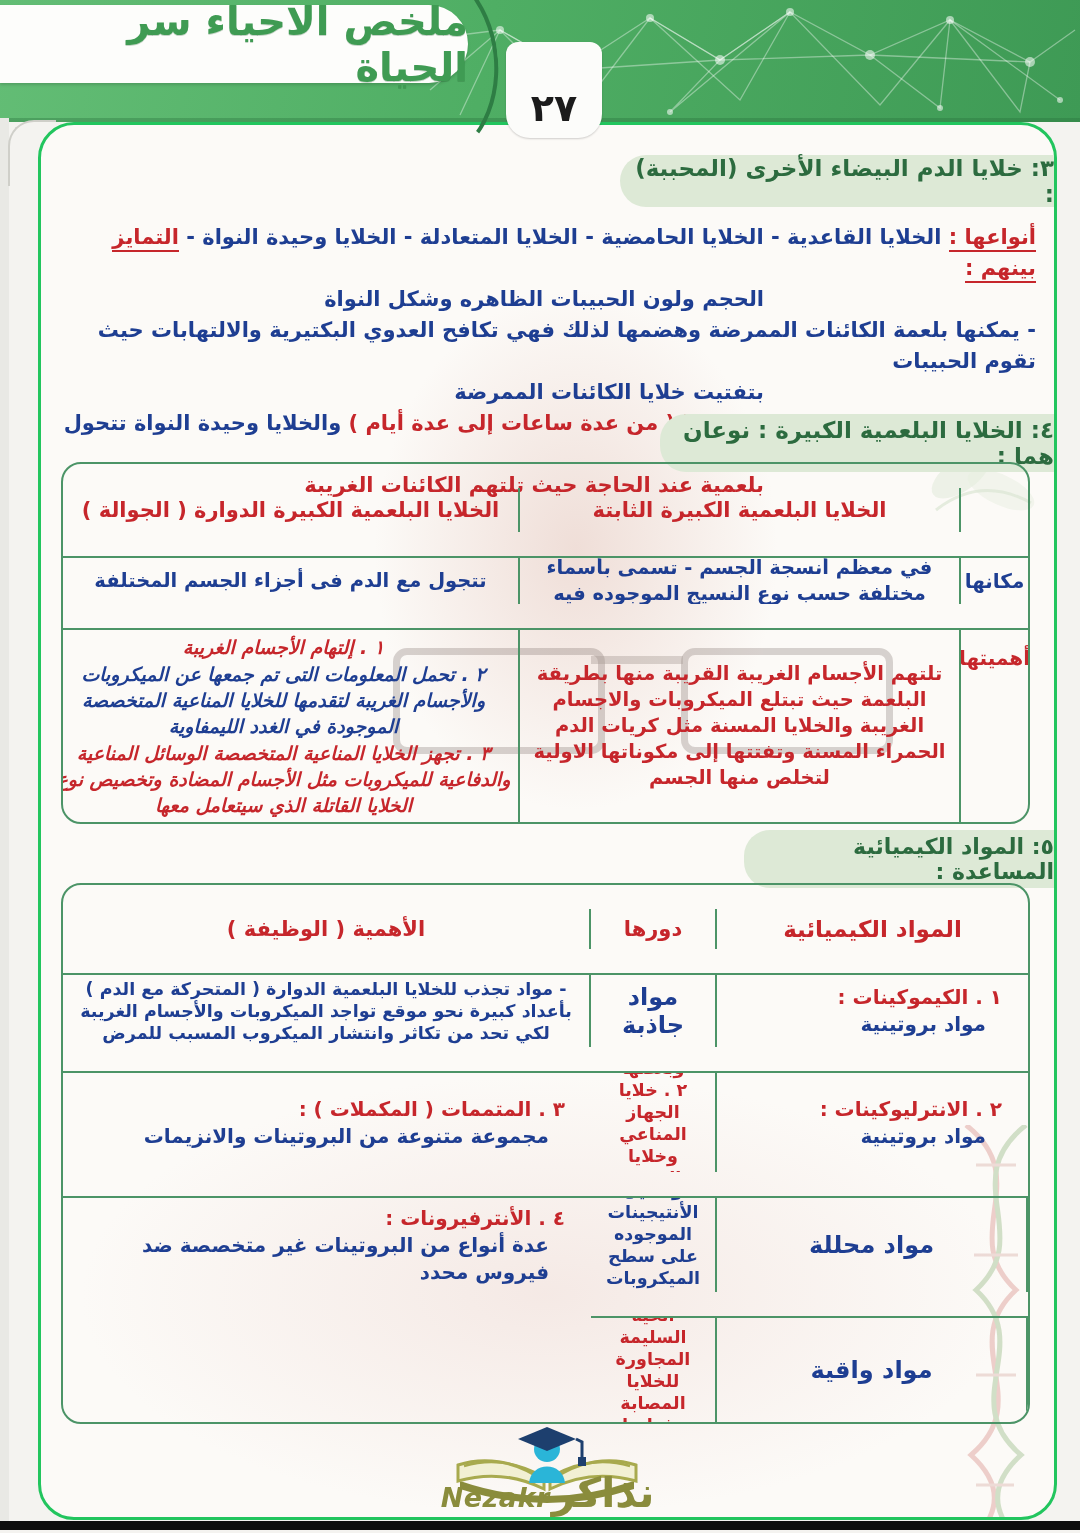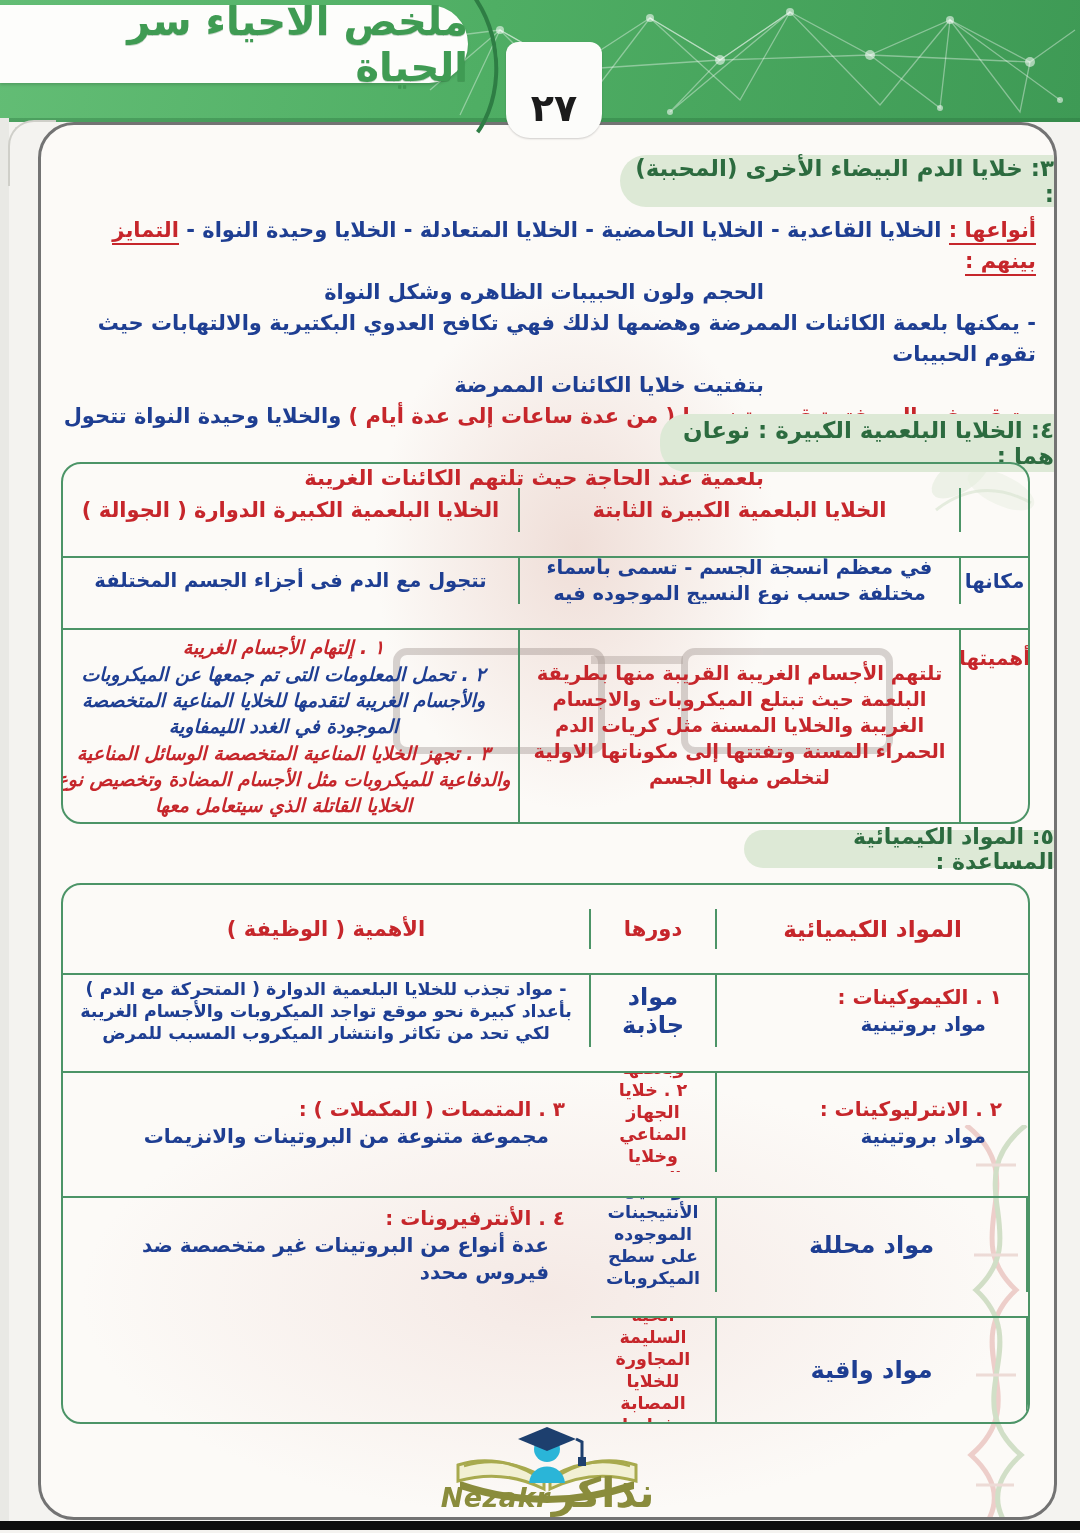--- a/index.html
+++ b/index.html
@@ -39,42 +39,42 @@
     border-radius:12px 12px 24px 24px;display:flex;align-items:flex-end;justify-content:center;
     z-index:3;box-shadow:0 1px 2px rgba(0,0,0,.18);margin-top:16px;}
   .page-tab .n{font-size:38px;color:#1b1b1b;padding-bottom:8px;}
   
   .left-strip{position:absolute;left:0;top:118px;width:9px;height:1406px;background:#e9e9e5;}
   .sheet-corner{position:absolute;left:8px;top:120px;width:46px;height:64px;
     border-left:2px solid #cfcfc9;border-top:2px solid #cfcfc9;border-top-left-radius:26px;}
   .bottom-bar{position:absolute;left:0;top:1521px;width:1080px;height:9px;background:#0e0e0e;}
   
   .frame{position:absolute;left:38px;top:122px;width:1013px;height:1392px;
-    border:3px solid #737373;border-radius:36px;background:#fcfaf7;overflow:hidden;}
+    border:3px solid #22c55e;border-radius:36px;background:#fcfaf7;overflow:hidden;}
   
   .wm{position:absolute;pointer-events:none;}
   .wm-head{left:255px;top:130px;width:560px;height:820px;
     background:radial-gradient(ellipse 50% 44% at 50% 36%,rgba(237,217,210,.85),rgba(252,250,248,0) 72%);}
   .wm-shoulders{left:40px;top:950px;width:930px;height:440px;
     background:radial-gradient(closest-side,rgba(240,222,217,.6),rgba(252,250,248,0));}
   .wm-glasses{left:352px;top:515px;width:492px;height:112px;opacity:.5;}
   .wm-glasses .lens{position:absolute;top:8px;width:198px;height:92px;border:7px solid rgba(88,72,66,.45);
     border-radius:14px;}
   .wm-glasses .l1{left:0;}
   .wm-glasses .l2{left:288px;}
   .wm-glasses .bridge{position:absolute;left:198px;top:16px;width:92px;height:8px;background:rgba(88,72,66,.40);}
   
   .sec-h{position:absolute;right:0;background:var(--heading-bg);color:var(--heading-green);
     display:flex;align-items:center;justify-content:center;direction:rtl;
     border-radius:26px 0 0 26px;font-size:23px;}
   .sec3{top:30px;width:434px;height:52px;}
   .sec4{top:289px;width:394px;height:58px;}
-  .sec5{top:705px;width:310px;height:38px;font-size:22px;}
-  
-  .textblock{position:absolute;top:90px;right:18px;left:18px;direction:rtl;text-align:right;
+  .sec5{top:705px;width:310px;height:58px;font-size:22px;}
+  
+  .textblock{position:absolute;top:97px;right:18px;left:18px;direction:rtl;text-align:right;
     font-size:21px;line-height:31px;}
   .textblock .indent{margin-right:272px;}
   .red{color:var(--accent-red);}
   .blue{color:var(--text-blue);}
   .ru{border-bottom:2.5px solid var(--accent-red);padding-bottom:1px;}
   
   .gtable{position:absolute;left:20px;width:965px;display:grid;direction:rtl;
     border:2.5px solid var(--table-border);border-radius:20px;overflow:hidden;}
   .t1{top:337px;height:358px;grid-template-columns:67px 441px 1fr;grid-template-rows:68px 72px 1fr;}
   .t2{top:758px;height:537px;grid-template-columns:311px 126px 1fr;grid-template-rows:64px 98px 125px 120px 1fr;}

